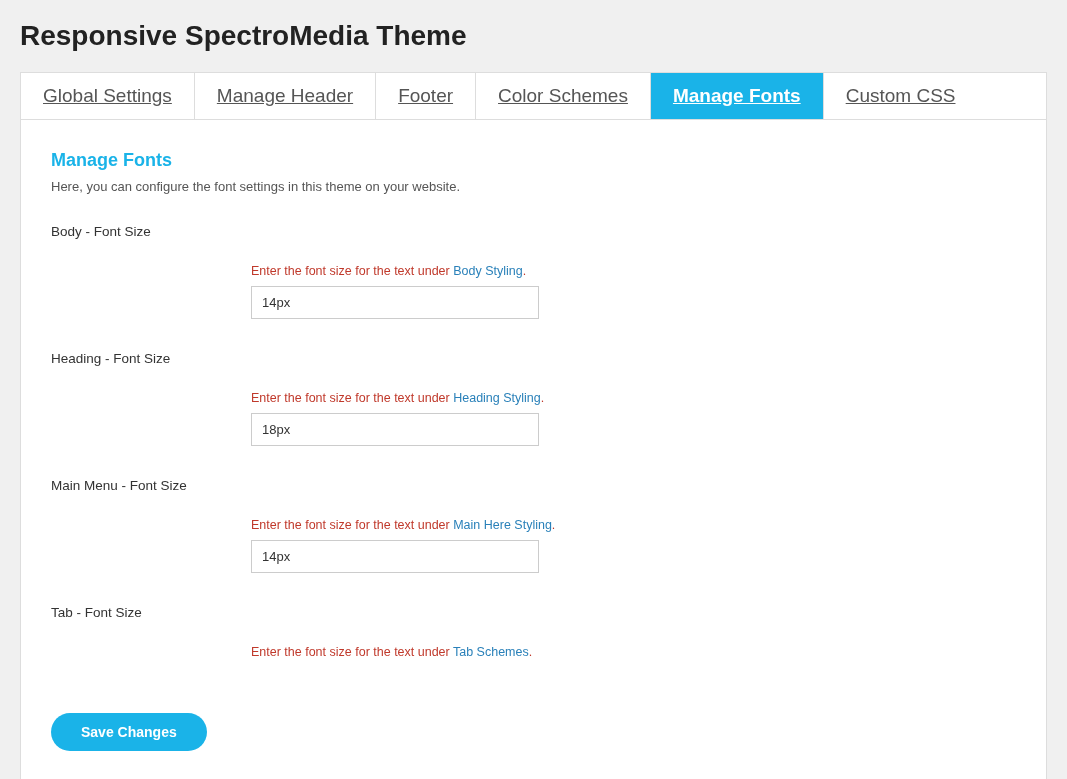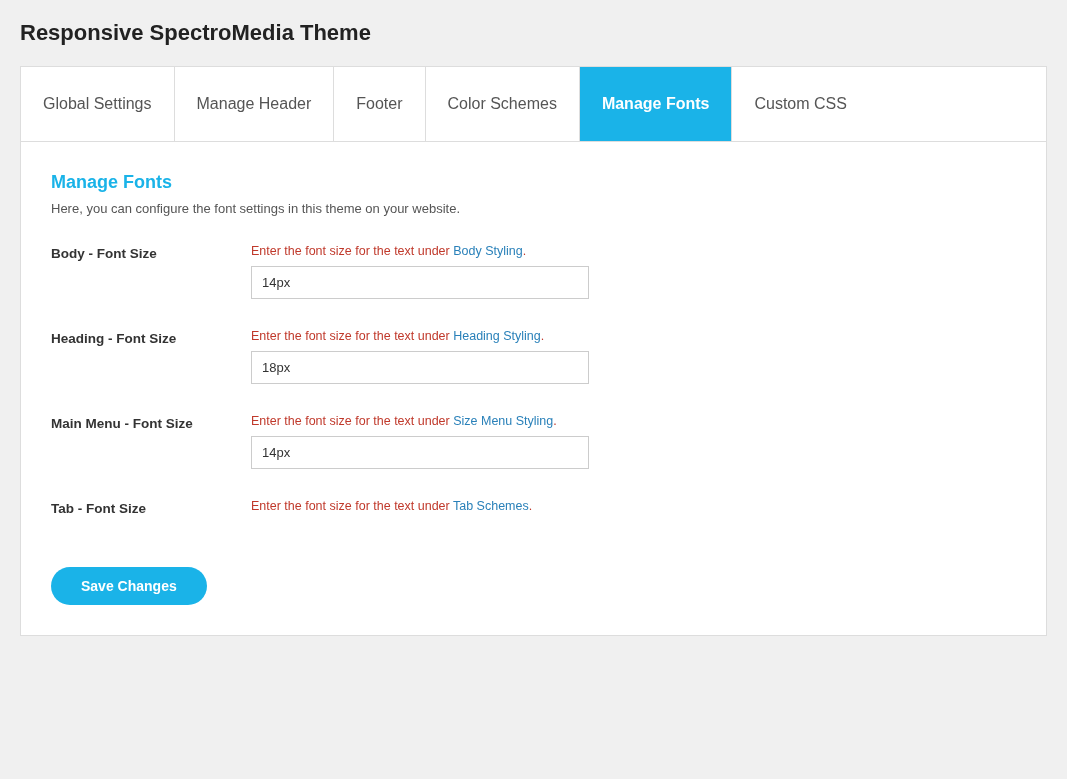--- a/index.html
+++ b/index.html
@@ -10,41 +10,42 @@
 
     body {
       font-family: Arial, sans-serif;
       font-size: 14px;
       background: #f0f0f0;
       color: #333;
       padding: 20px;
     }
 
     .page-title {
-      font-size: 22px;
+      font-size: 28px;
       font-weight: bold;
       color: #222;
       margin-bottom: 20px;
     }
 
     .tabs-bar {
       display: flex;
       background: #fff;
       border: 1px solid #ddd;
       border-bottom: none;
     }
 
     .tab-item {
-      padding: 28px 22px;
+      padding: 12px 22px;
       cursor: pointer;
-      font-size: 16px;
+      font-size: 19px;
       color: #555;
       border-right: 1px solid #ddd;
       background: #fff;
       white-space: nowrap;
+      text-decoration: underline;
     }
 
     .tab-item.active {
       background: #1ab3e8;
       color: #fff;
       font-weight: bold;
     }
 
     .tab-item:last-child {
       border-right: none;
@@ -70,43 +71,44 @@
     }
 
     .form-row {
       display: flex;
       align-items: flex-start;
       margin-bottom: 30px;
     }
 
     .form-label {
       width: 200px;
-      font-weight: bold;
+      font-weight: normal;
       font-size: 13.5px;
       color: #333;
       padding-top: 2px;
       flex-shrink: 0;
     }
 
     .form-field {
       flex: 1;
+      margin-top: 42px;
     }
 
     .field-hint {
       font-size: 12.5px;
       color: #c0392b;
       margin-bottom: 8px;
     }
 
     .field-hint span.highlight {
       color: #2980b9;
     }
 
     .text-input {
-      width: 338px;
+      width: 288px;
       padding: 8px 10px;
       border: 1px solid #ccc;
       font-size: 13px;
       color: #333;
       outline: none;
     }
 
     .save-btn {
       background: #1ab3e8;
       color: #fff;
@@ -145,21 +147,21 @@
       <div class="form-row">
         <div class="form-label">Body - Font Size</div>
         <div class="form-field"><div class="field-hint">Enter the font size for the text under <span class="highlight">Body Styling</span>.</div><input type="text" class="text-input" value="14px" style=""></div>
       </div>
       <div class="form-row">
         <div class="form-label">Heading - Font Size</div>
         <div class="form-field"><div class="field-hint">Enter the font size for the text under <span class="highlight">Heading Styling</span>.</div><input type="text" class="text-input" value="18px" style=""></div>
       </div>
       <div class="form-row">
         <div class="form-label">Main Menu - Font Size</div>
-        <div class="form-field"><div class="field-hint">Enter the font size for the text under <span class="highlight">Size Menu Styling</span>.</div><input type="text" class="text-input" value="14px" style=""></div>
+        <div class="form-field"><div class="field-hint">Enter the font size for the text under <span class="highlight">Main Here Styling</span>.</div><input type="text" class="text-input" value="14px" style=""></div>
       </div>
       <div class="form-row">
         <div class="form-label">Tab - Font Size</div>
         <div class="form-field"><div class="field-hint">Enter the font size for the text under <span class="highlight">Tab Schemes</span>.</div></div>
       </div>
     </div>
 
   <button class="save-btn">Save Changes</button>
 </div>
 

